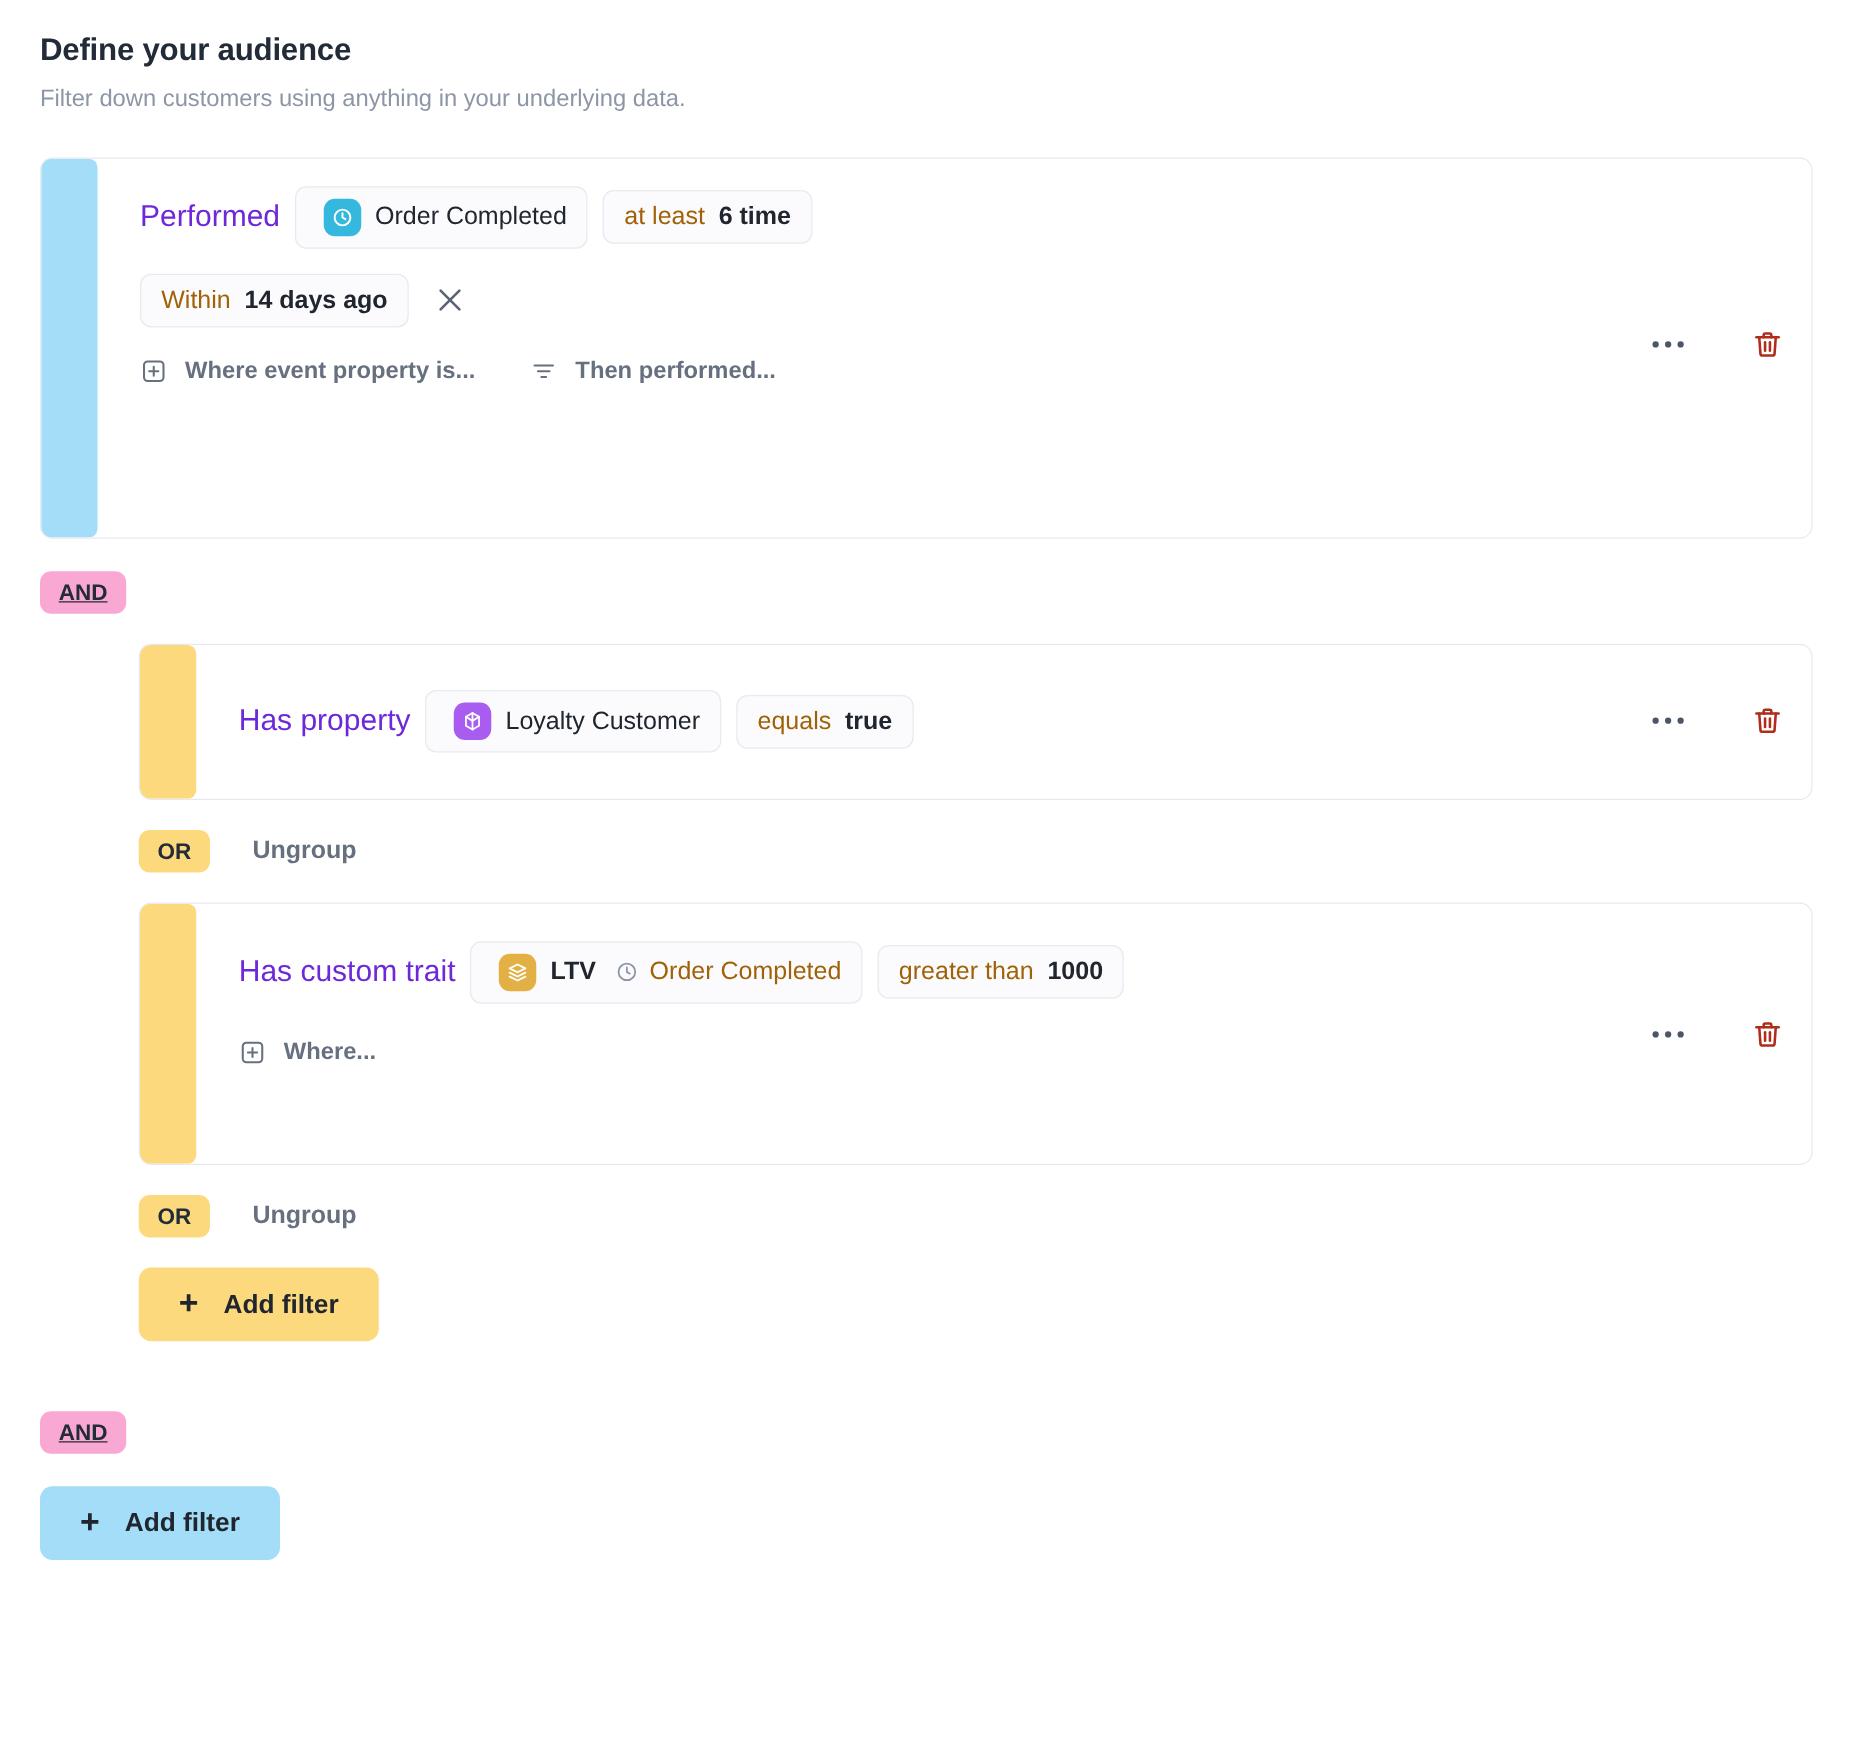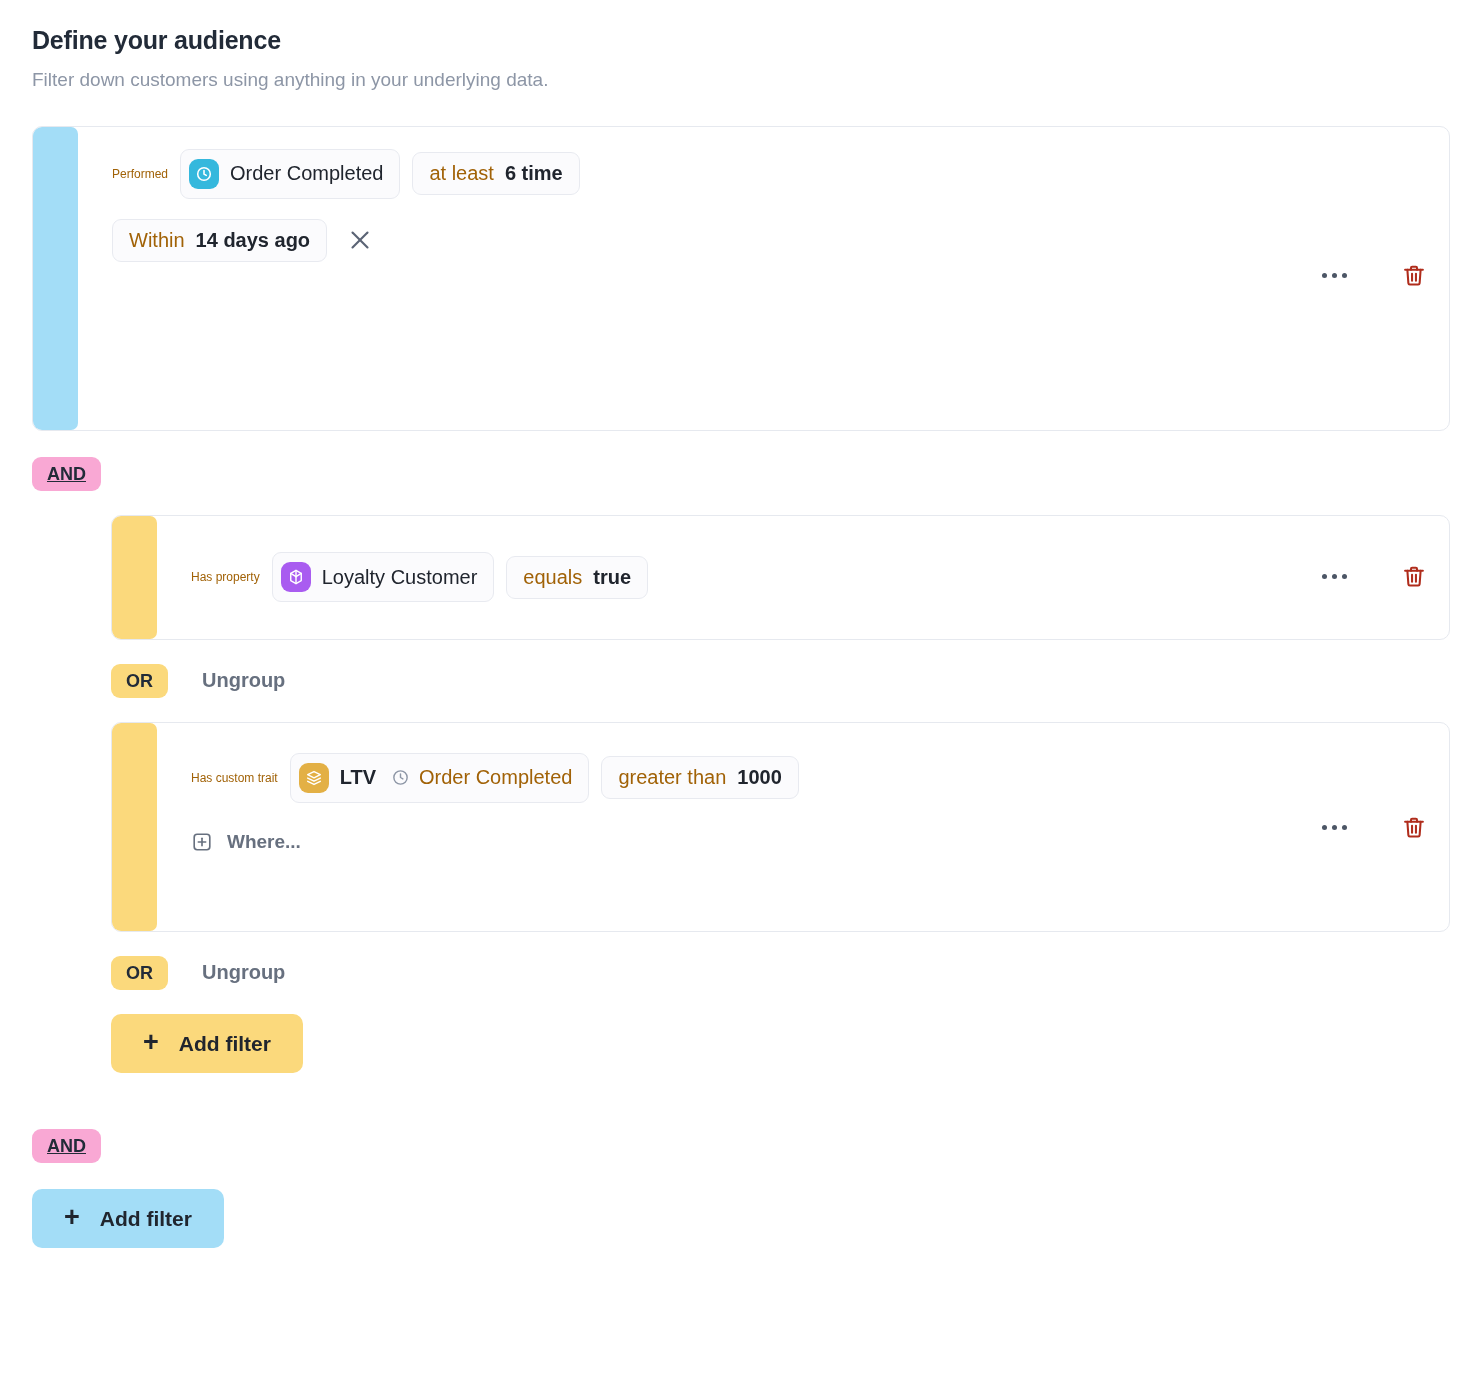--- a/index.html
+++ b/index.html
@@ -41,35 +41,35 @@
     flex: 0 0 45px;
   }
   .rail-yellow {
     width: 45px; background: #fbd97c; border-radius: 7px;
     flex: 0 0 45px;
   }
 
   
   .token-row { display: flex; align-items: center; gap: 12px; flex-wrap: wrap; }
   .static-label {
-    font-size: 12px; color: #a16207; font-weight: 400; white-space: nowrap;
+    font-size: 24px; color: #6d28d9; font-weight: 400; white-space: nowrap;
   }
 
   .pill {
     display: inline-flex; align-items: center; gap: 11px;
     background: #fbfbfd;
     border: 1px solid #e8eaf0;
     border-radius: 9px;
     padding: 9px 16px;
     font-size: 20px;
     color: #20252e;
     white-space: nowrap;
     cursor: pointer;
   }
-  .pill.with-icon { padding-left: 8px; }
+  .pill.with-icon { padding-left: 22px; }
   .pill .muted { color: #a16207; }
   .pill .strong { color: #20252e; font-weight: 700; }
   .pill .name { font-weight: 400; color: #20252e; }
 
   
   .sq-icon {
     width: 30px; height: 30px; border-radius: 9px;
     display: inline-flex; align-items: center; justify-content: center;
     flex: 0 0 30px;
   }
@@ -175,20 +175,43 @@
           <span class="strong">14 days ago</span>
         </span>
         <span class="x-btn">
           <svg width="24" height="24" viewBox="0 0 24 24" fill="none" stroke="#5b6475" stroke-width="2.1" stroke-linecap="round">
             <line x1="4.5" y1="4.5" x2="19.5" y2="19.5"></line>
             <line x1="19.5" y1="4.5" x2="4.5" y2="19.5"></line>
           </svg>
         </span>
       </div>
 
+      <div class="action-row">
+        <span class="action-link">
+          <span>
+            <svg width="22" height="22" viewBox="0 0 24 24" fill="none" stroke="#67707f" stroke-width="1.8" stroke-linecap="round">
+              <rect x="3.5" y="3.5" width="17" height="17" rx="3.2"></rect>
+              <line x1="12" y1="8" x2="12" y2="16"></line>
+              <line x1="8" y1="12" x2="16" y2="12"></line>
+            </svg>
+          </span>
+          <span>Where event property is...</span>
+        </span>
+
+        <span class="action-link">
+          <span>
+            <svg width="22" height="22" viewBox="0 0 24 24" fill="none" stroke="#67707f" stroke-width="1.9" stroke-linecap="round">
+              <line x1="4" y1="7" x2="20" y2="7"></line>
+              <line x1="7" y1="12" x2="17" y2="12"></line>
+              <line x1="10" y1="17" x2="14" y2="17"></line>
+            </svg>
+          </span>
+          <span>Then performed...</span>
+        </span>
+      </div>
     </div>
 
     <div class="card-controls" style="top:136px;">
       <span class="dots">
           <i></i>
           <i></i>
           <i></i>
         </span>
       <span class="trash-btn">
         <svg width="26" height="26" viewBox="0 0 24 24" fill="none" stroke="#b02d1c" stroke-width="1.9" stroke-linecap="round" stroke-linejoin="round">

